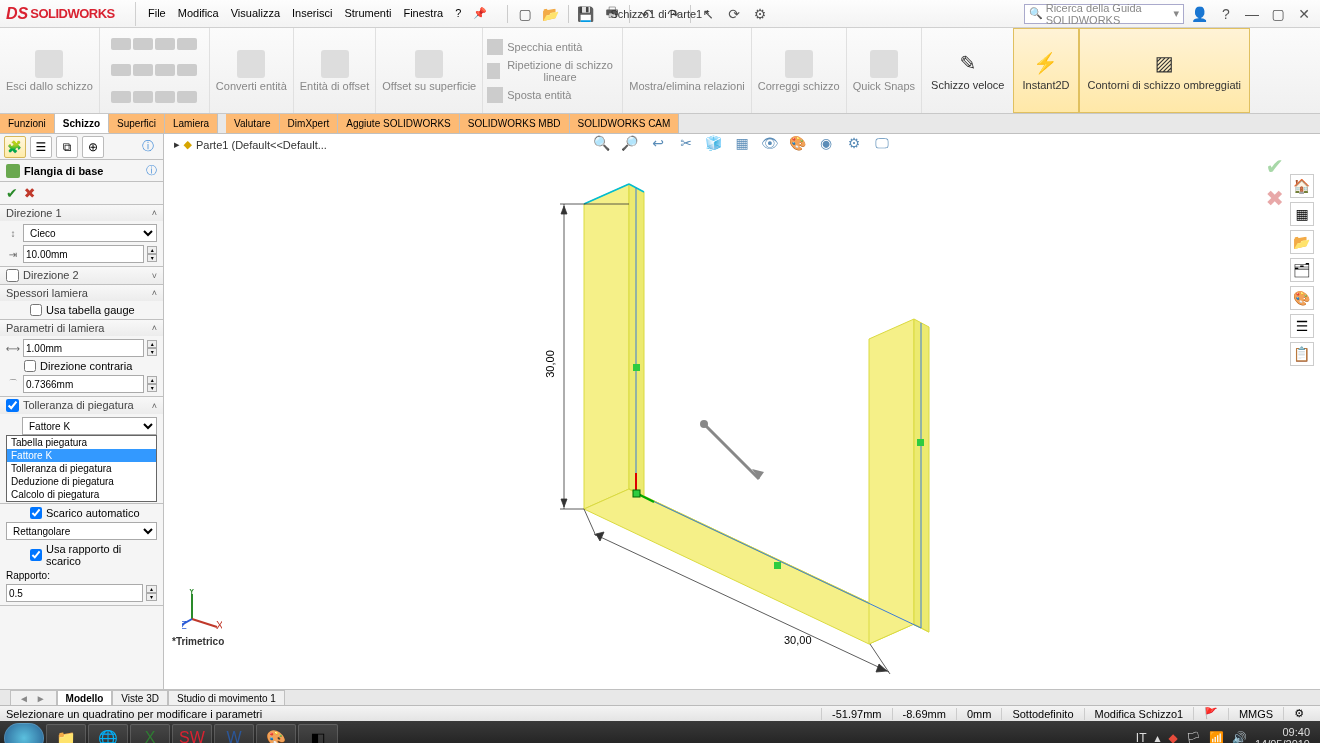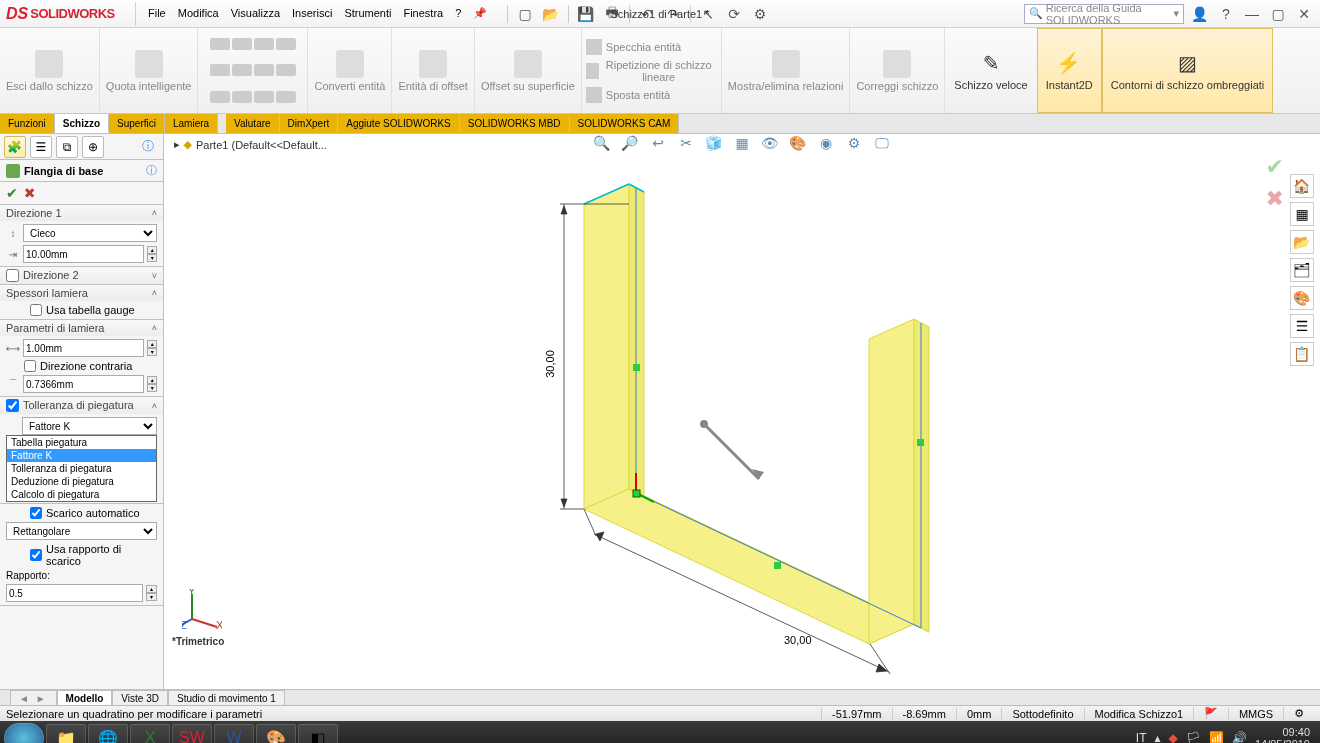--- a/index.html
+++ b/index.html
@@ -25,21 +25,21 @@
 .ribbon-grp { display: flex; flex-direction: column; align-items: center; justify-content: center; padding: 2px 6px; border-right: 1px solid #e0e0e0; color: #888; font-size: 9px; text-align: center; }
 .ribbon-grp .gicon { width: 28px; height: 28px; margin-bottom: 2px; background: #ddd; border-radius: 3px; }
 .ribbon-grp.small { flex-direction: row; flex-wrap: wrap; width: 110px; gap: 2px; padding: 4px; }
 .ribbon-grp.small .mini { width: 20px; height: 12px; background: #ccc; border-radius: 2px; }
 .ribbon-btn { display: flex; flex-direction: column; align-items: center; justify-content: center; padding: 4px 8px; border: 1px solid transparent; text-align: center; font-size: 9px; color: #333; line-height: 1.1; min-width: 50px; }
 .ribbon-btn.active { background: linear-gradient(#fff3d6,#ffe8a8); border: 1px solid #e0c060; }
 .ribbon-btn .ricon { width: 28px; height: 28px; margin-bottom: 2px; display: flex; align-items: center; justify-content: center; font-size: 20px; }
 
 
 .tab-strip { height: 20px; background: #e8e8e8; display: flex; align-items: stretch; border-bottom: 1px solid #c0c0c0; }
-.tab { padding: 2px 8px; border-right: 1px solid #c0c0c0; font-size: 10px; display: flex; align-items: center; cursor: pointer; background: #eab308; }
+.tab { padding: 2px 8px; border-right: 1px solid #c0c0c0; font-size: 10px; display: flex; align-items: center; cursor: pointer; background: #fdba74; }
 .tab.active { background: #fff; border-bottom: 1px solid #fff; font-weight: bold; }
 
 
 .main { display: flex; height: 555px; }
 .left-panel { width: 164px; background: #f5f5f5; border-right: 1px solid #c0c0c0; display: flex; flex-direction: column; }
 .pmgr-tabs { height: 26px; display: flex; align-items: center; gap: 4px; padding: 2px 4px; border-bottom: 1px solid #c0c0c0; }
 .pmgr-tabs .pt { width: 22px; height: 22px; background: #fff; border: 1px solid #bbb; border-radius: 2px; display: flex; align-items: center; justify-content: center; font-size: 12px; }
 .pmgr-tabs .pt.act { background: linear-gradient(#fff8e0,#ffeca8); border-color: #d6b85c; }
 .feat-title { display: flex; align-items: center; padding: 3px 6px; border-bottom: 1px solid #c0c0c0; gap: 4px; }
 .feat-title .ft-ico { width: 14px; height: 14px; background: #6aa84f; border-radius: 2px; display:inline-block;}
@@ -142,24 +142,20 @@
     <span class="win-btn">▢</span>
     <span class="win-btn">✕</span>
   </div>
 </div>
 
 <div class="ribbon">
   <div class="ribbon-grp">
       <div class="gicon"></div>
       <span>Esci dallo schizzo</span>
     </div>
-  <div class="ribbon-grp">
-      <div class="gicon"></div>
-      <span>Quota intelligente</span>
-    </div>
   <div class="ribbon-grp small">
     <div class="mini"></div>
       <div class="mini"></div>
       <div class="mini"></div>
       <div class="mini"></div>
     <div class="mini"></div>
       <div class="mini"></div>
       <div class="mini"></div>
       <div class="mini"></div>
     <div class="mini"></div>
@@ -193,20 +189,24 @@
         <span>Sposta entità</span>
       </div>
   </div>
   <div class="ribbon-grp">
       <div class="gicon"></div>
       <span>Mostra/elimina relazioni</span>
     </div>
   <div class="ribbon-grp">
       <div class="gicon"></div>
       <span>Correggi schizzo</span>
+    </div>
+  <div class="ribbon-grp">
+      <div class="gicon"></div>
+      <span>Quick Snaps</span>
     </div>
   <div class="ribbon-btn">
       <div class="ricon">✎</div>
       <span>Schizzo veloce</span>
     </div>
   <div class="ribbon-btn active">
       <div class="ricon">⚡</div>
       <span>Instant2D</span>
     </div>
   <div class="ribbon-btn active">

